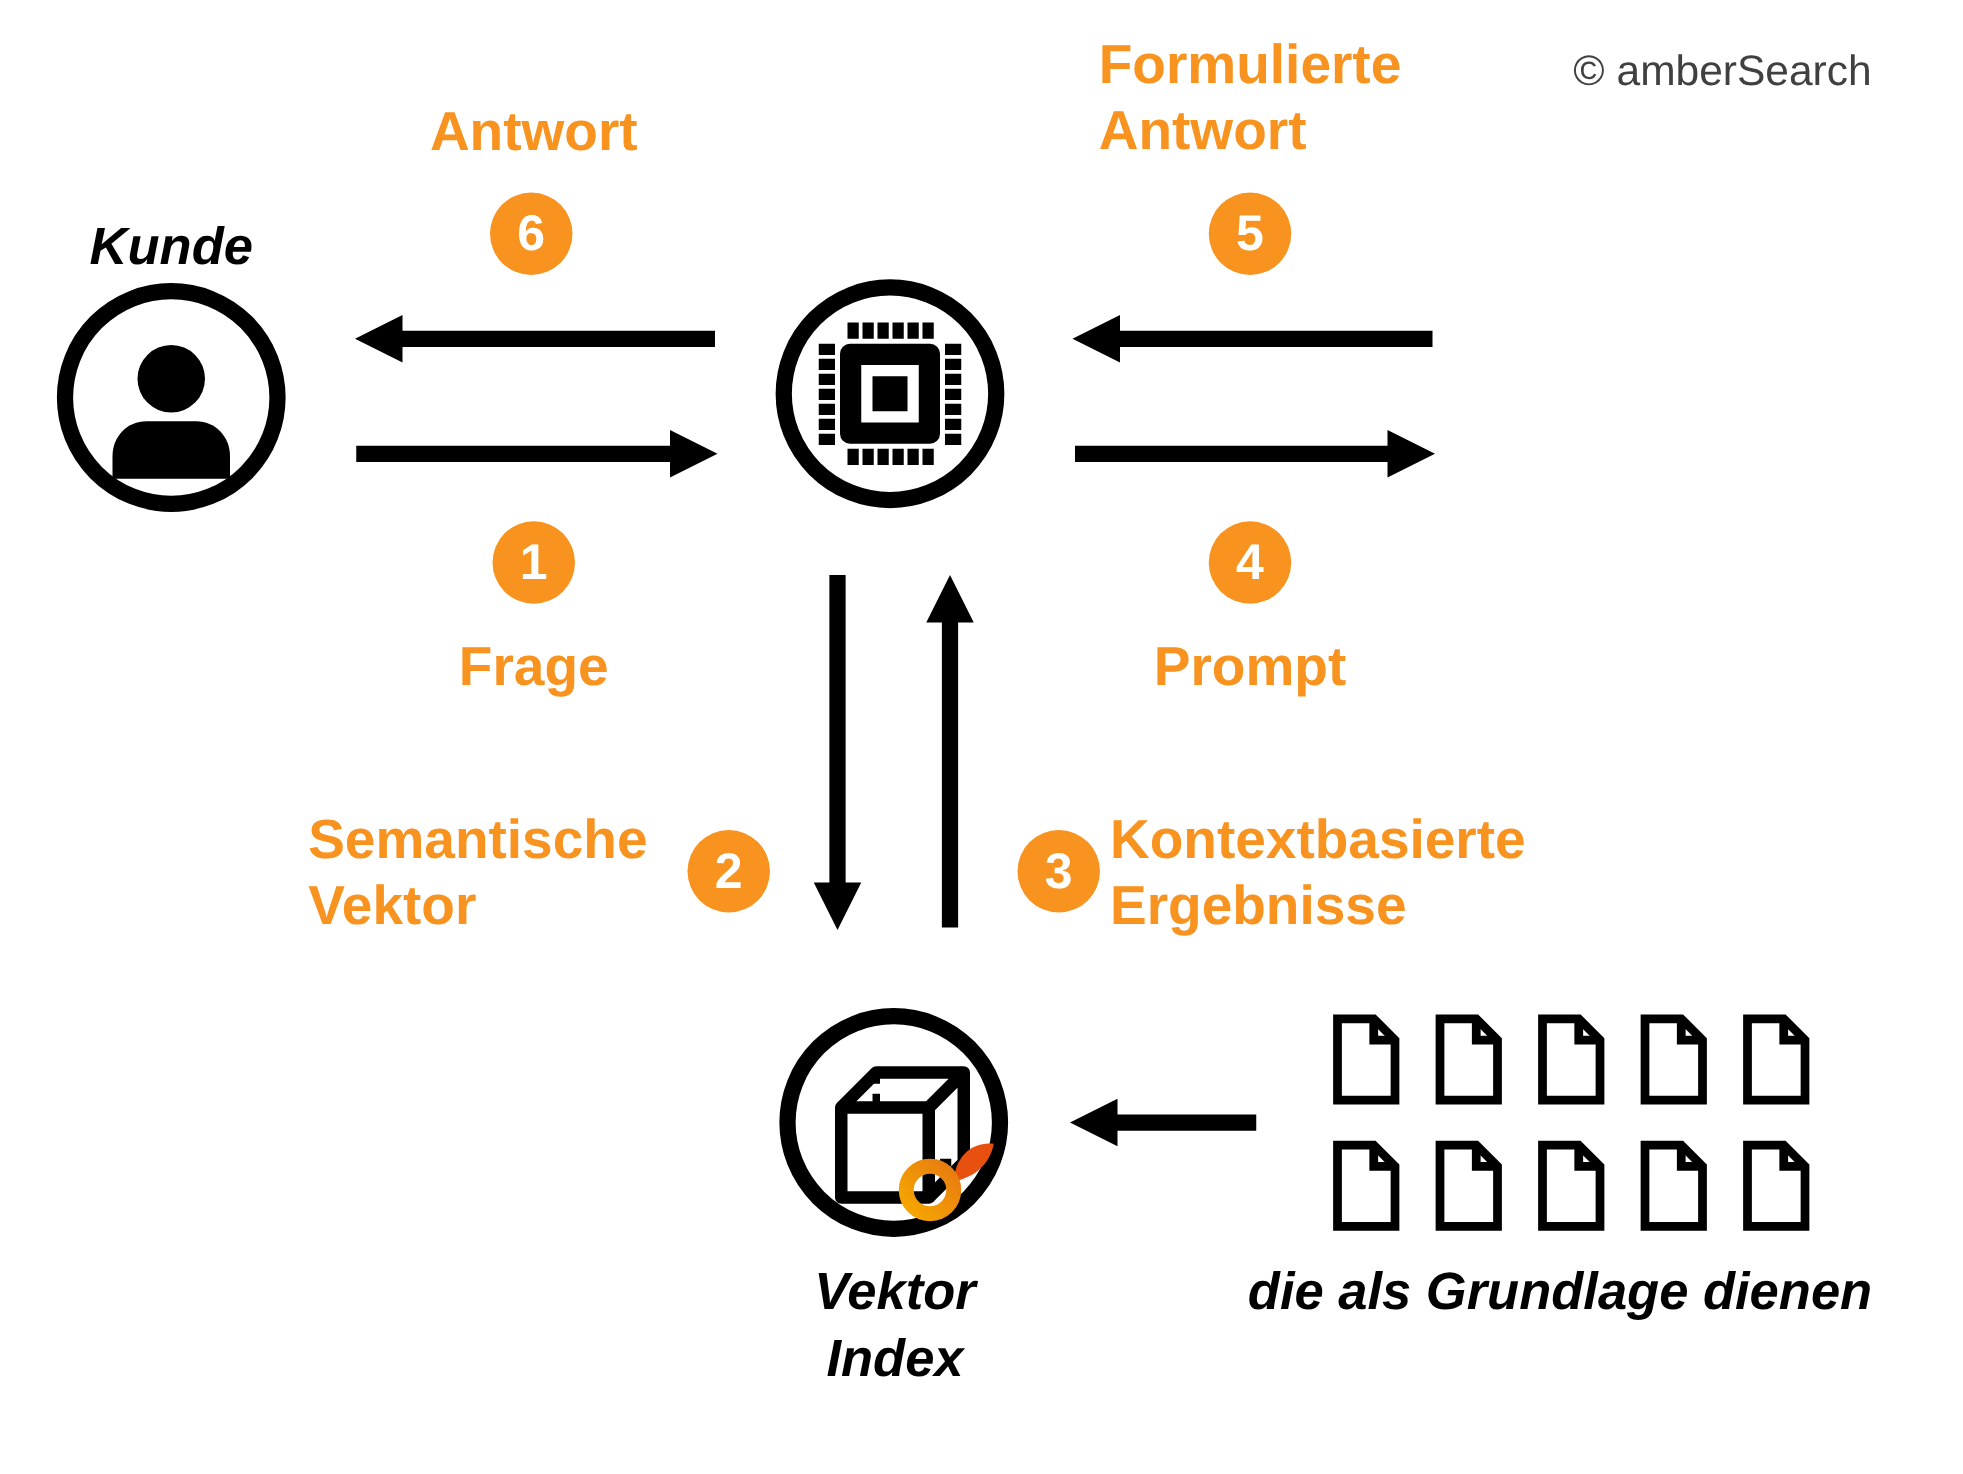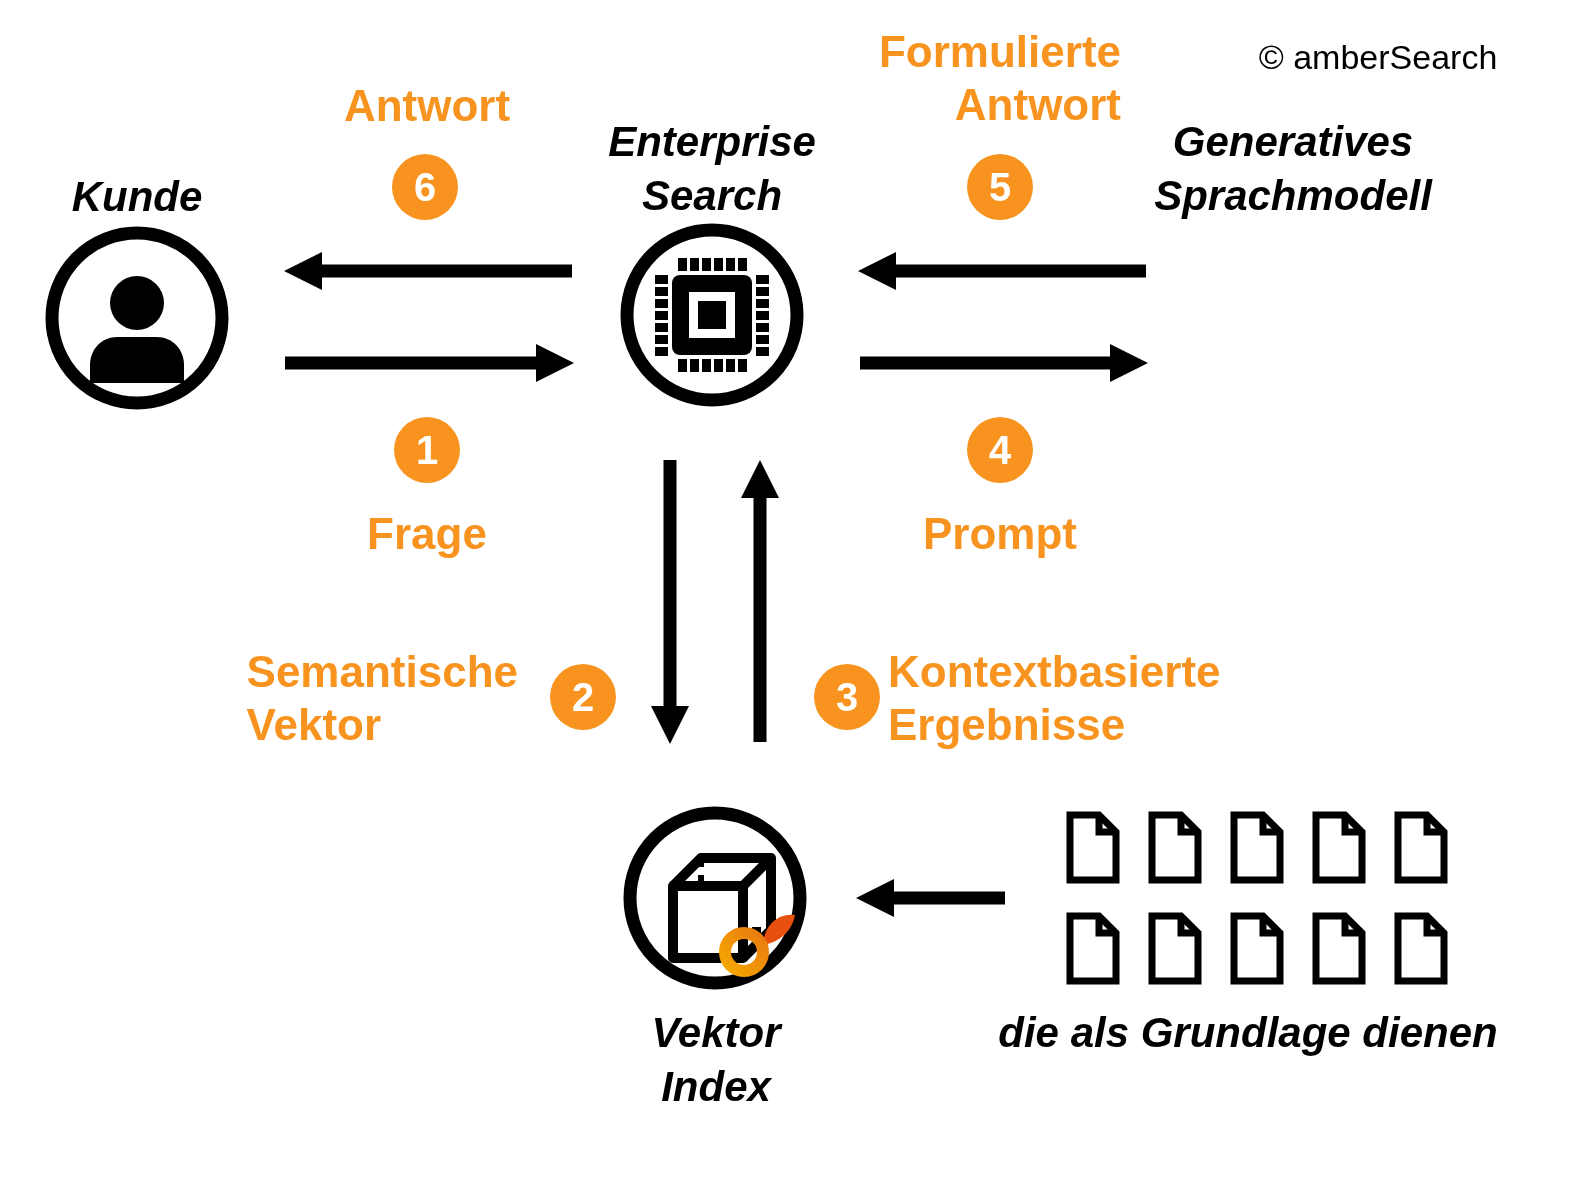--- a/index.html
+++ b/index.html
@@ -8,29 +8,29 @@
     font-family:"Liberation Sans",sans-serif;color:#000;
   }
   .arrows{position:absolute;left:0;top:0}
   .node{position:absolute;width:184px;height:184px}
   .blabel{
     position:absolute;font-style:italic;font-weight:600;font-size:42px;line-height:54px;
     color:#000;text-align:center;white-space:nowrap;
   }
   .olabel{
     position:absolute;font-weight:600;font-size:44px;line-height:53px;
-    color:var(--accent,#F7931E);text-align:right;white-space:nowrap;
+    color:var(--accent,#F7931E);text-align:left;white-space:nowrap;
   }
   .center{transform:translateX(-50%)}
   .badge{
     position:absolute;width:66px;height:66px;border-radius:50%;
     background:var(--accent,#F7931E);color:#fff;display:flex;align-items:center;justify-content:center;
     font-size:40px;font-weight:600;
   }
-  .copyright{position:absolute;font-size:34px;font-weight:400;color:#000000;white-space:nowrap}
+  .copyright{position:absolute;font-size:34px;font-weight:400;color:#404040;white-space:nowrap}
   .docs-grid{
     position:absolute;display:grid;grid-template-columns:repeat(5,58px);
     grid-auto-rows:75px;column-gap:24px;row-gap:26px;
   }
 </style>
 </head>
 <body>
 
 <div class="canvas">
 
@@ -74,24 +74,20 @@
 
   <div class="blabel center" style="left:137px;top:170px">Kunde</div>
   <div class="node" style="left:45px;top:226px">
     <svg width="184" height="184" viewBox="0 0 184 184">
       <circle cx="92" cy="92" r="85" fill="#fff" stroke="#000" stroke-width="13"></circle>
       <circle cx="92" cy="77" r="27" fill="#000"></circle>
       <path d="M45,157 L45,139 C45,123 57,111 72,111 L112,111 C127,111 139,123 139,139 L139,157 Z" fill="#000"></path>
     </svg>
   </div>
 
-  <div class="blabel center" style="left:712px;top:115px">
-    <div>Enterprise</div>
-    <div>Search</div>
-  </div>
   <div class="node" style="left:620px;top:223px">
     <svg width="184" height="184" viewBox="0 0 184 184">
       <circle cx="92" cy="92" r="85" fill="#fff" stroke="#000" stroke-width="13"></circle>
       <g fill="#000">
         <rect x="58" y="35" width="9" height="13"></rect>
           <rect x="70" y="35" width="9" height="13"></rect>
         <rect x="82" y="35" width="9" height="13"></rect>
           <rect x="94" y="35" width="9" height="13"></rect>
         <rect x="106" y="35" width="9" height="13"></rect>
           <rect x="118" y="35" width="9" height="13"></rect>
@@ -115,24 +111,20 @@
         <rect x="136" y="100" width="13" height="9"></rect>
           <rect x="136" y="112" width="13" height="9"></rect>
         <rect x="136" y="124" width="13" height="9"></rect>
         <rect x="52" y="52" width="80" height="80" rx="8"></rect>
       </g>
       <rect x="69" y="69" width="46" height="46" fill="#fff"></rect>
       <rect x="78" y="78" width="28" height="28" fill="#000"></rect>
     </svg>
   </div>
 
-  <div class="blabel center" style="left:1293px;top:115px">
-    <div>Generatives</div>
-    <div>Sprachmodell</div>
-  </div>
 
   <div class="node" style="left:623px;top:806px">
     <svg width="184" height="184" viewBox="0 0 184 184">
       <defs>
         <linearGradient id="amberg" x1="0" y1="1" x2="1" y2="0">
           <stop offset="0" stop-color="#F6A800"></stop>
             <stop offset="1" stop-color="#E87B10"></stop>
         </linearGradient>
       </defs>
       <circle cx="92" cy="92" r="85" fill="#fff" stroke="#000" stroke-width="13"></circle>

